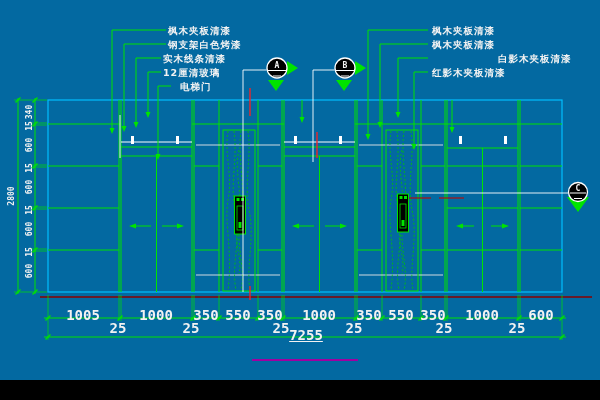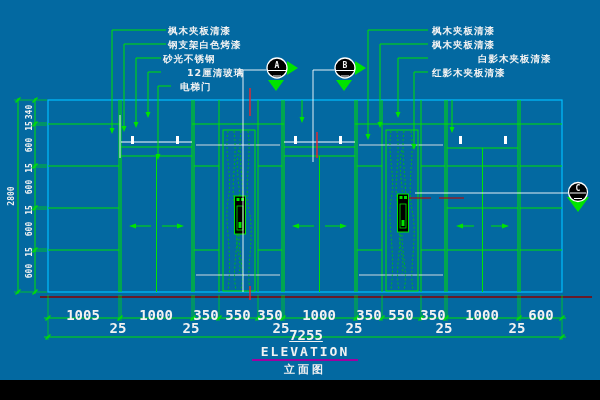--- a/index.html
+++ b/index.html
@@ -290,27 +290,27 @@
       <line x1="32.5" y1="252.5" x2="37.5" y2="247.5"></line>
           <line x1="32.5" y1="294.5" x2="37.5" y2="289.5"></line>
       <line x1="15.5" y1="102.5" x2="20.5" y2="97.5"></line>
           <line x1="15.5" y1="294.5" x2="20.5" y2="289.5"></line>
     </g>
   </g>
 </svg>
 
 <div class="t lbl" style="left:168px;top:25px;">枫木夹板清漆</div>
 <div class="t lbl" style="left:168px;top:39px;">钢支架白色烤漆</div>
-<div class="t lbl" style="left:163px;top:53px;">砂光不锈钢</div>
-<div class="t lbl" style="left:163px;top:67px;margin-left:24px;">12厘清玻璃</div>
+<div class="t lbl" style="left:163px;top:53px;">实木线条清漆</div>
+<div class="t lbl" style="left:163px;top:67px;">12厘清玻璃</div>
 <div class="t lbl" style="left:180px;top:81px;">电梯门</div>
 
 <div class="t lbl" style="left:432px;top:25px;">枫木夹板清漆</div>
 <div class="t lbl" style="left:432px;top:39px;">枫木夹板清漆</div>
-<div class="t lbl" style="left:436px;top:53px;padding-left:42px;">白影木夹板清漆</div>
+<div class="t lbl" style="left:456px;top:53px;padding-left:42px;">白影木夹板清漆</div>
 <div class="t lbl" style="left:432px;top:67px;">红影木夹板清漆</div>
 
 <div class="t mletter" style="left:269px;top:61px;">A</div>
 <div class="t mletter" style="left:337px;top:61px;">B</div>
 <div class="t mletter" style="left:570px;top:184px;">C</div>
 
 <div class="t dim" style="left:83px;top:307px;">1005</div>
 <div class="t dim" style="left:156px;top:307px;">1000</div>
 <div class="t dim" style="left:206px;top:307px;">350</div>
 <div class="t dim" style="left:238px;top:307px;">550</div>
@@ -335,17 +335,15 @@
 <div class="t vdim" style="left:29px;top:145px;">600</div>
 <div class="t vdim" style="left:29px;top:187px;">600</div>
 <div class="t vdim" style="left:29px;top:229px;">600</div>
 <div class="t vdim" style="left:29px;top:271px;">600</div>
 <div class="t vdim" style="left:29px;top:126px;">15</div>
 <div class="t vdim" style="left:29px;top:168px;">15</div>
 <div class="t vdim" style="left:29px;top:210px;">15</div>
 <div class="t vdim" style="left:29px;top:252px;">15</div>
 <div class="t vdim" style="left:11px;top:196px;">2800</div>
 
-<div class="t title-main" style="left:230px;top:344px;">ELEVATION</div>
 <div class="underline" style="left:252px;top:359px;width:106px;background:#a000a0;"></div>
-<div class="t title-sub" style="left:230px;top:362px;">立面图</div>
 
 </div>
 
 </body></html>

